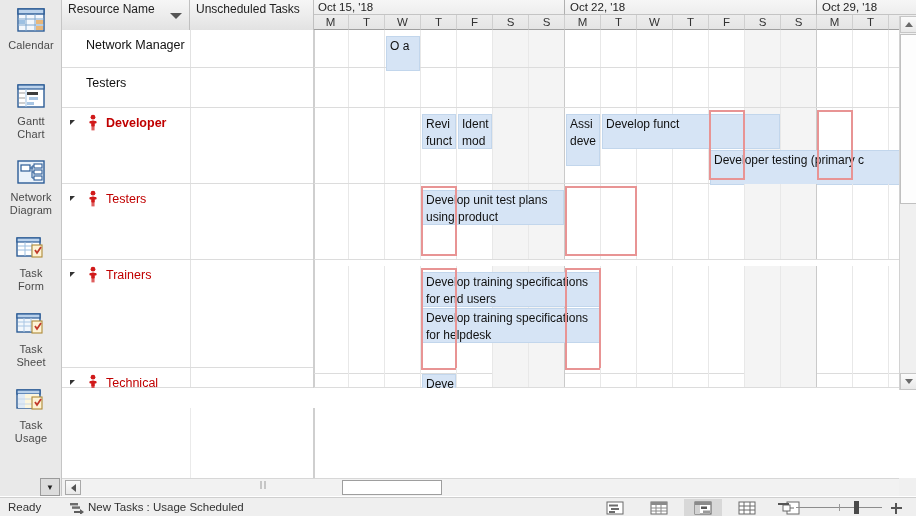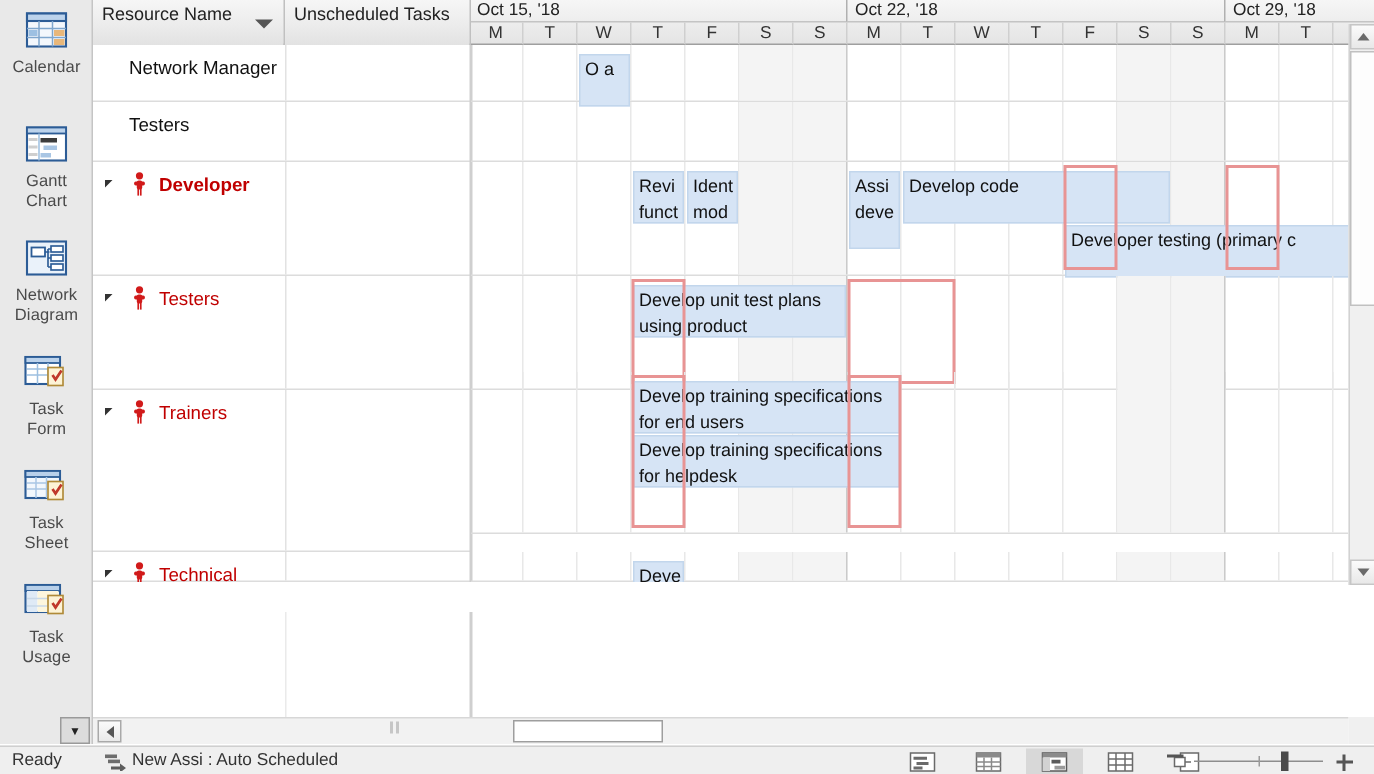--- a/index.html
+++ b/index.html
@@ -484,21 +484,21 @@
           <div class="daycol" style="left: 359px;"></div>
           <div class="daycol" style="left: 395px;"></div>
           <div class="daycol we" style="left: 431px;"></div>
           <div class="daycol we wkend-border" style="left: 467px;"></div>
           <div class="daycol" style="left: 503px;"></div>
           <div class="daycol" style="left: 539px;"></div>
           <div class="daycol" style="left: 575px;"></div>
           <div class="bar" style="left: 108px; width: 34px; top: 6px; height: 35px;"><span>Revi funct</span></div>
           <div class="bar" style="left: 144px; width: 34px; top: 6px; height: 35px;"><span>Ident mod</span></div>
           <div class="bar" style="left: 252px; width: 34px; top: 6px; height: 52px;"><span>Assi deve</span></div>
-          <div class="bar" style="left: 288px; width: 178px; top: 6px; height: 35px;"><span>Develop code</span></div>
+          <div class="bar" style="left: 288px; width: 178px; top: 6px; height: 35px;"><span>Develop funct</span></div>
           <div class="bar" style="left: 396px; width: 214px; top: 42px; height: 35px;"><span>Developer testing (primary c</span></div>
           <div class="over-rect" style="left: 395px; width: 36px; top: 2px; height: 70px;"></div>
           <div class="over-rect" style="left: 503px; width: 36px; top: 2px; height: 70px;"></div>
         </div>
         <div class="chart-row" style="top: 154px; height: 76px;">
           <div class="daycol" style="left: -1px;"></div>
           <div class="daycol" style="left: 35px;"></div>
           <div class="daycol" style="left: 71px;"></div>
           <div class="daycol" style="left: 107px;"></div>
           <div class="daycol" style="left: 143px;"></div>
@@ -511,21 +511,21 @@
           <div class="daycol" style="left: 395px;"></div>
           <div class="daycol we" style="left: 431px;"></div>
           <div class="daycol we wkend-border" style="left: 467px;"></div>
           <div class="daycol" style="left: 503px;"></div>
           <div class="daycol" style="left: 539px;"></div>
           <div class="daycol" style="left: 575px;"></div>
           <div class="bar" style="left: 108px; width: 142px; top: 6px; height: 35px;"><span>Develop unit test plans using product specifications</span></div>
           <div class="over-rect" style="left: 107px; width: 36px; top: 2px; height: 70px;"></div>
           <div class="over-rect" style="left: 251px; width: 72px; top: 2px; height: 70px;"></div>
         </div>
-        <div class="chart-row" style="top: 218px; height: 108px;">
+        <div class="chart-row" style="top: 236px; height: 108px;">
           <div class="daycol" style="left: -1px;"></div>
           <div class="daycol" style="left: 35px;"></div>
           <div class="daycol" style="left: 71px;"></div>
           <div class="daycol" style="left: 107px;"></div>
           <div class="daycol" style="left: 143px;"></div>
           <div class="daycol we" style="left: 179px;"></div>
           <div class="daycol we wkend-border" style="left: 215px;"></div>
           <div class="daycol" style="left: 251px;"></div>
           <div class="daycol" style="left: 287px;"></div>
           <div class="daycol" style="left: 323px;"></div>
@@ -591,21 +591,21 @@
 
   <div class="status">
     <span class="st-ready">Ready</span>
     <span class="st-nticon">
       <svg width="14" height="12" viewBox="0 0 14 12">
         <rect x="0" y="1" width="8" height="2.4" fill="#6d6d6d"></rect>
         <rect x="2" y="4.4" width="8" height="2.4" fill="#6d6d6d"></rect>
         <path d="M4 9 h6 v-2 l4 3 l-4 3 v-2 h-6 z" fill="#5d5d5d"></path>
       </svg>
     </span>
-    <span class="st-newtasks">New Assi : Auto Scheduled</span>
+    <span class="st-newtasks">New Tasks : Usage Scheduled</span>
 
     <div class="vbtns">
       <div class="vbtn" style="left:0;">
         <svg width="18" height="14" viewBox="0 0 18 14">
           <rect x="1" y="1" width="16" height="12" fill="#fff" stroke="#6a6a6a" stroke-width="1"></rect>
           <rect x="3" y="3.5" width="9" height="2" fill="#6a6a6a"></rect>
           <rect x="5" y="7" width="8" height="2" fill="#6a6a6a"></rect>
           <rect x="3" y="10" width="6" height="2" fill="#6a6a6a"></rect>
         </svg>
       </div>

